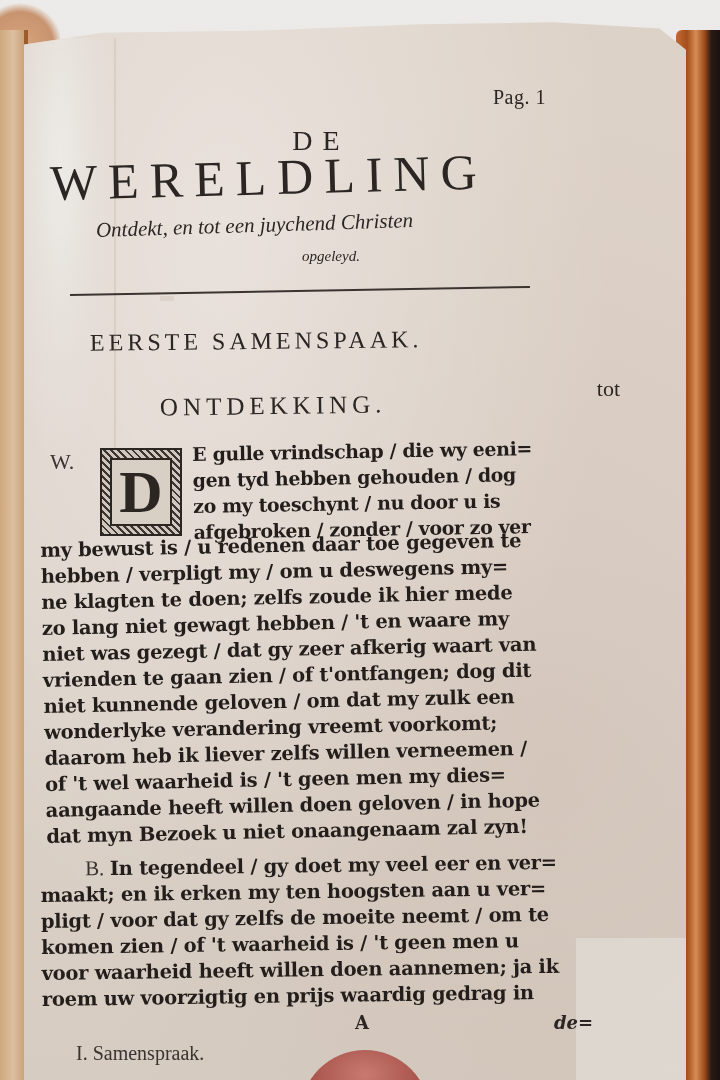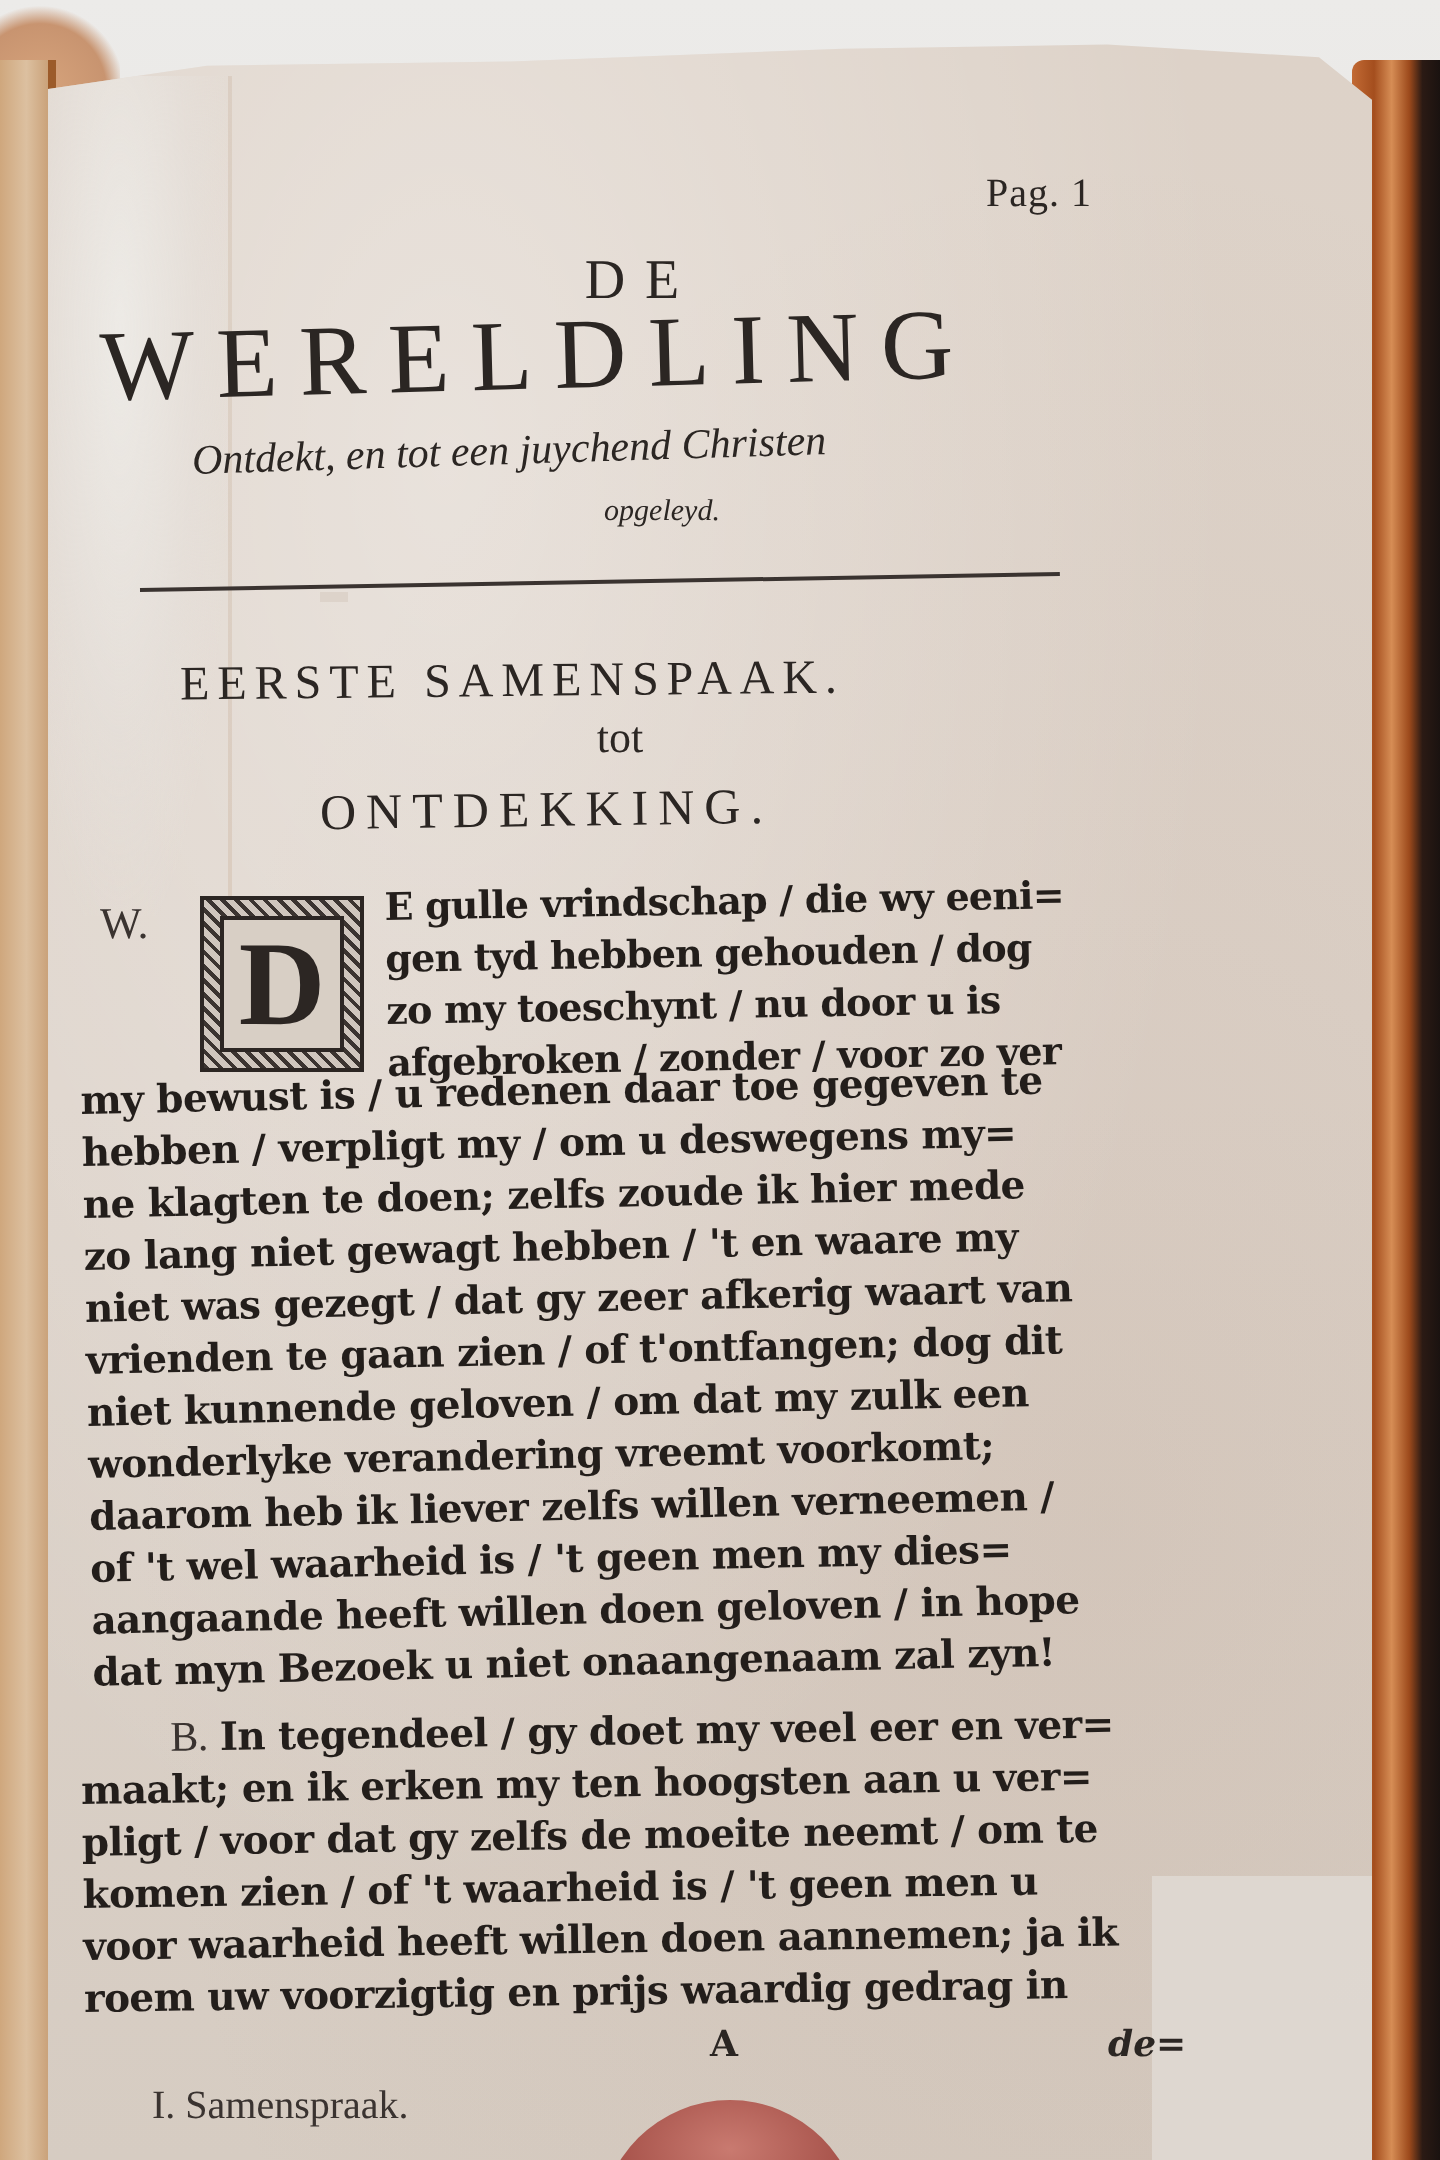--- a/index.html
+++ b/index.html
@@ -156,22 +156,22 @@
       top: 328px;
       font-size: 24px;
       letter-spacing: 4px;
       white-space: nowrap;
       transform: rotate(-0.6deg);
     }
     .section-tot {
       position: absolute;
       left: 0;
       width: 620px;
-      text-align: center;
-      top: 356px;
+      text-align: right;
+      top: 376px;
       font-size: 22px;
     }
     .section-sub {
       position: absolute;
       left: 160px;
       top: 392px;
       font-size: 25px;
       letter-spacing: 5px;
       white-space: nowrap;
       transform: rotate(-0.8deg);

